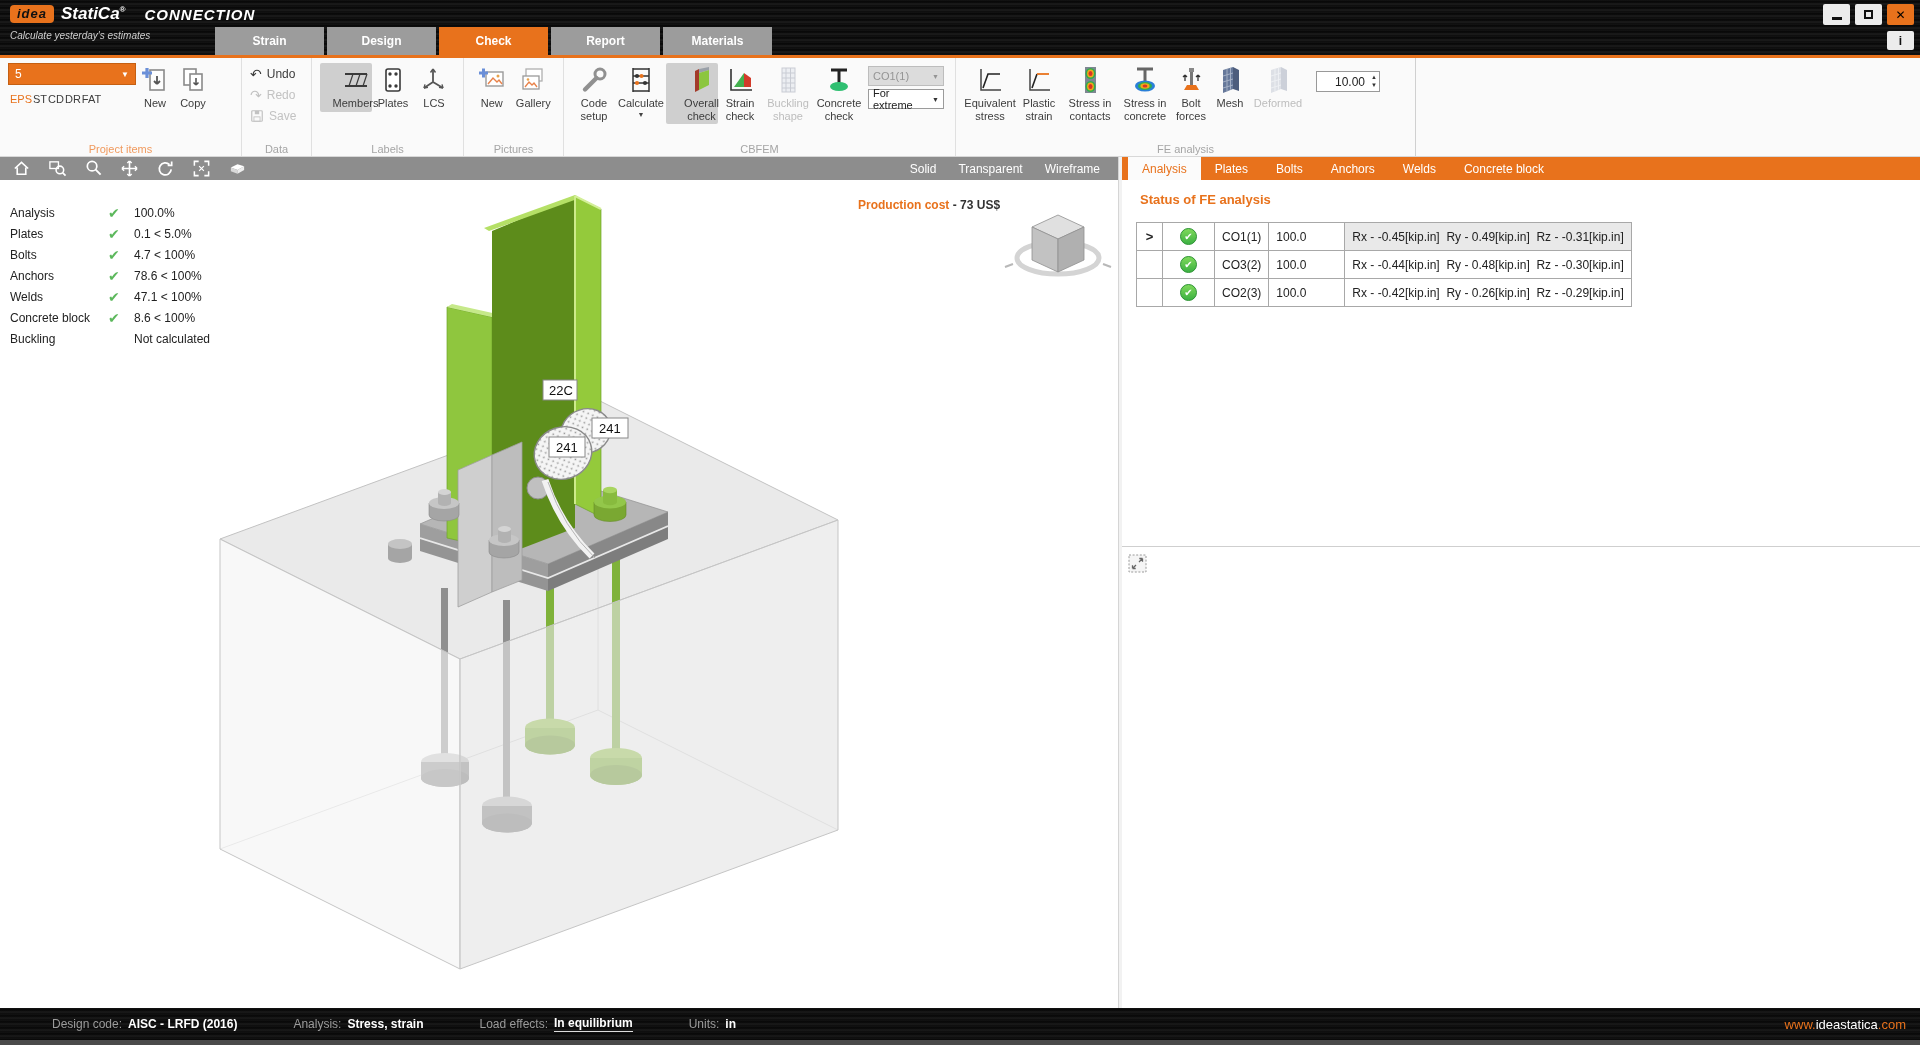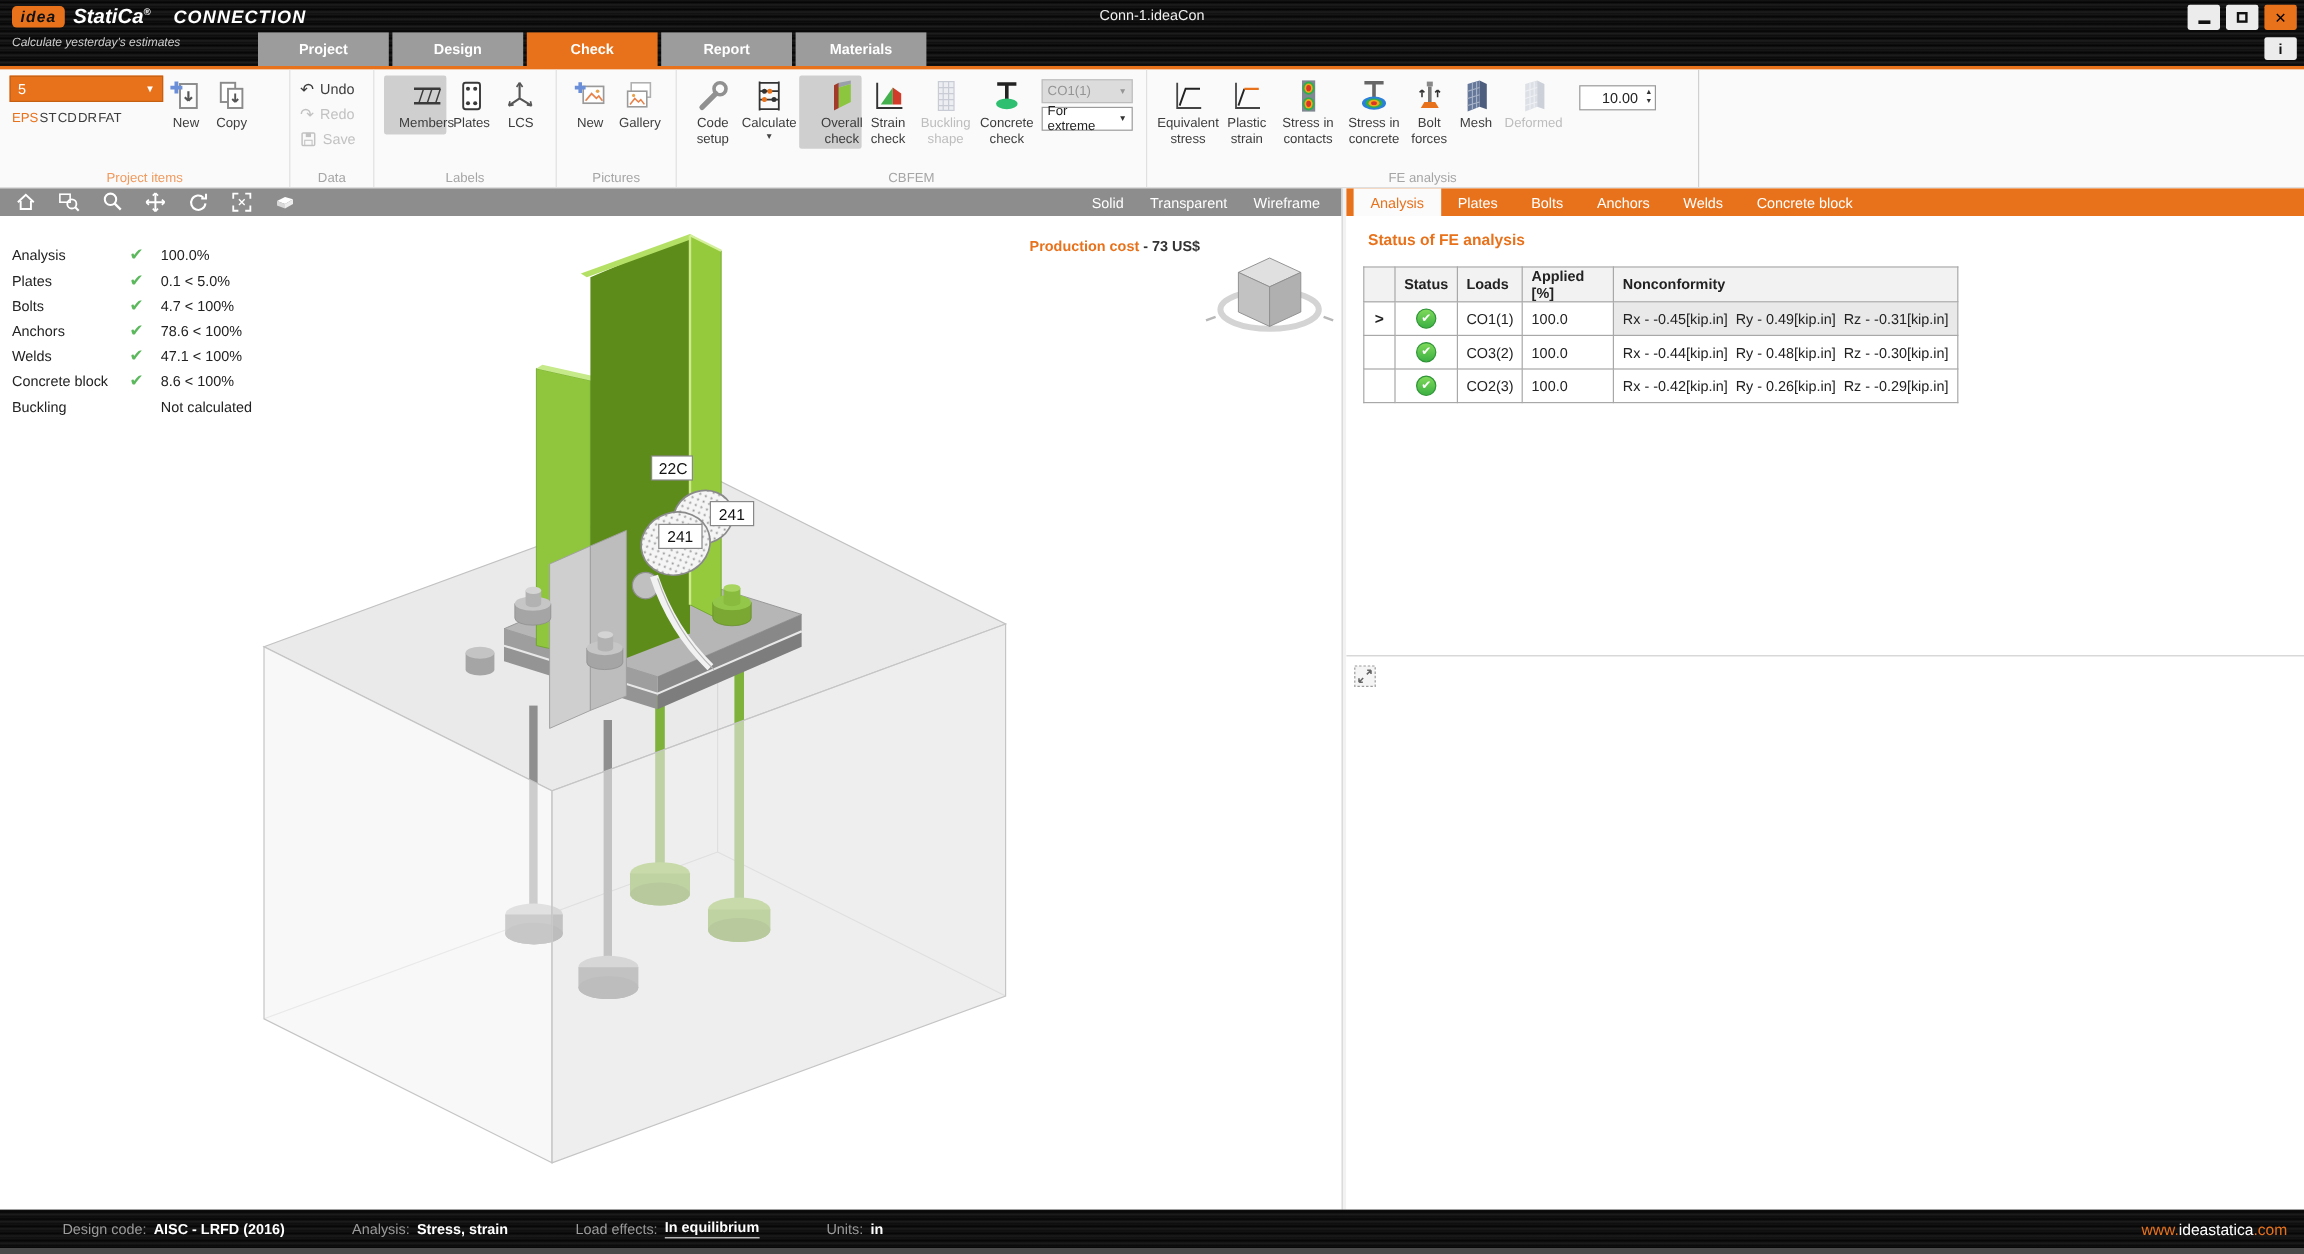--- a/index.html
+++ b/index.html
@@ -119,33 +119,32 @@
 
   <div class="titlebar">
     <div class="logo-area">
       <div class="logo-row">
         <span class="logo-box">idea</span>
         <span class="logo-statica"><span>StatiCa</span><sup>®</sup></span>
         <span class="logo-app">CONNECTION</span>
       </div>
       <div class="tagline">Calculate yesterday's estimates</div>
     </div>
-    <div class="doc-title">Conn-1.ideaCon</div>
     <div class="win-controls">
       <div class="win-btn">
           <span class="glyph-min"></span>
         </div>
       <div class="win-btn">
           <span class="glyph-max"></span>
         </div>
       <div class="win-btn close">✕</div>
     </div>
     <div class="info-btn">i</div>
     <div class="ribbon-tabs">
-      <div class="rtab">Project</div>
+      <div class="rtab">Strain</div>
       <div class="rtab">Design</div>
       <div class="rtab active">Check</div>
       <div class="rtab">Report</div>
       <div class="rtab">Materials</div>
     </div>
   </div>
   <div class="orange-line"></div>
 
   <div class="ribbon">
 
@@ -595,27 +594,20 @@
       <div class="rp-tab">Plates</div>
       <div class="rp-tab">Bolts</div>
       <div class="rp-tab">Anchors</div>
       <div class="rp-tab">Welds</div>
       <div class="rp-tab">Concrete block</div>
     </div>
     <div class="rp-content">
       <div class="rp-heading">Status of FE analysis</div>
       <table class="fe-table">
         <tbody>
-            <tr>
-          <th class="c-exp"></th>
-          <th class="c-status">Status</th>
-          <th class="c-loads">Loads</th>
-          <th class="c-applied">Applied [%]</th>
-          <th class="c-noncon">Nonconformity</th>
-        </tr>
         <tr>
           <td class="c-exp"><span class="expander">&gt;</span></td>
           <td class="c-status"><span class="status-ok">✔</span></td>
           <td class="c-loads">CO1(1)</td>
           <td class="c-applied">100.0</td>
           <td class="c-noncon sel">Rx - -0.45[kip.in]  Ry - 0.49[kip.in]  Rz - -0.31[kip.in]</td>
         </tr>
         <tr>
           <td class="c-exp"></td>
           <td class="c-status"><span class="status-ok">✔</span></td>

